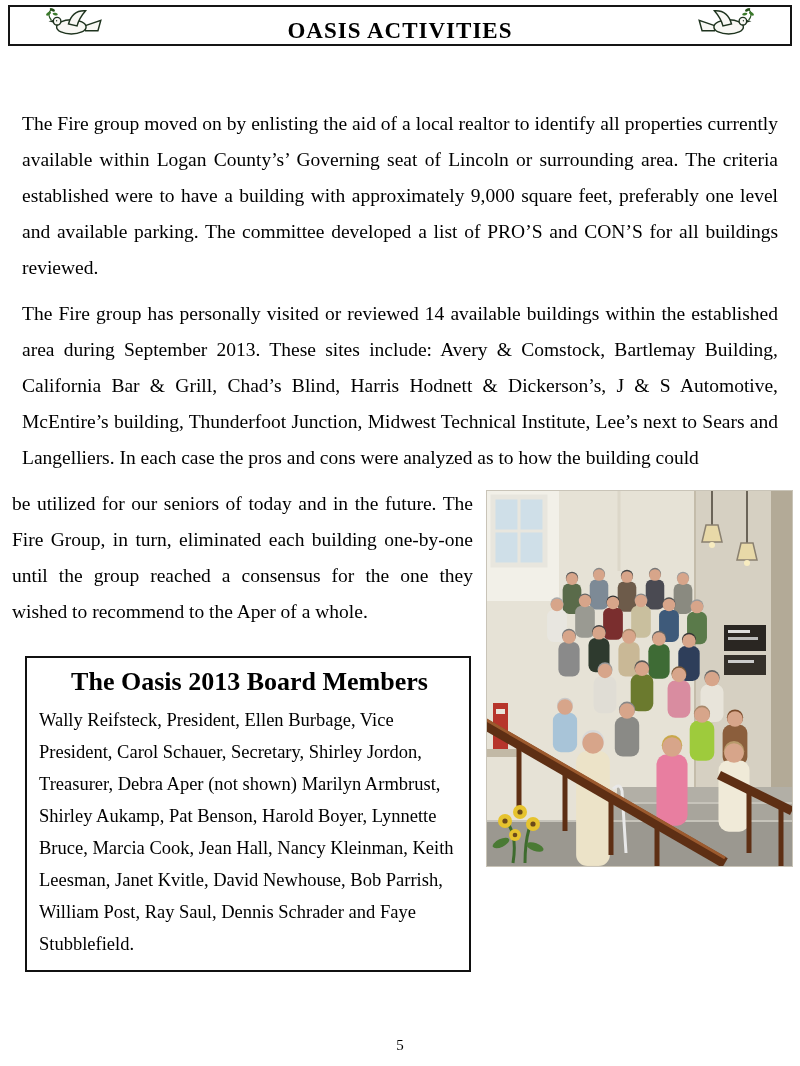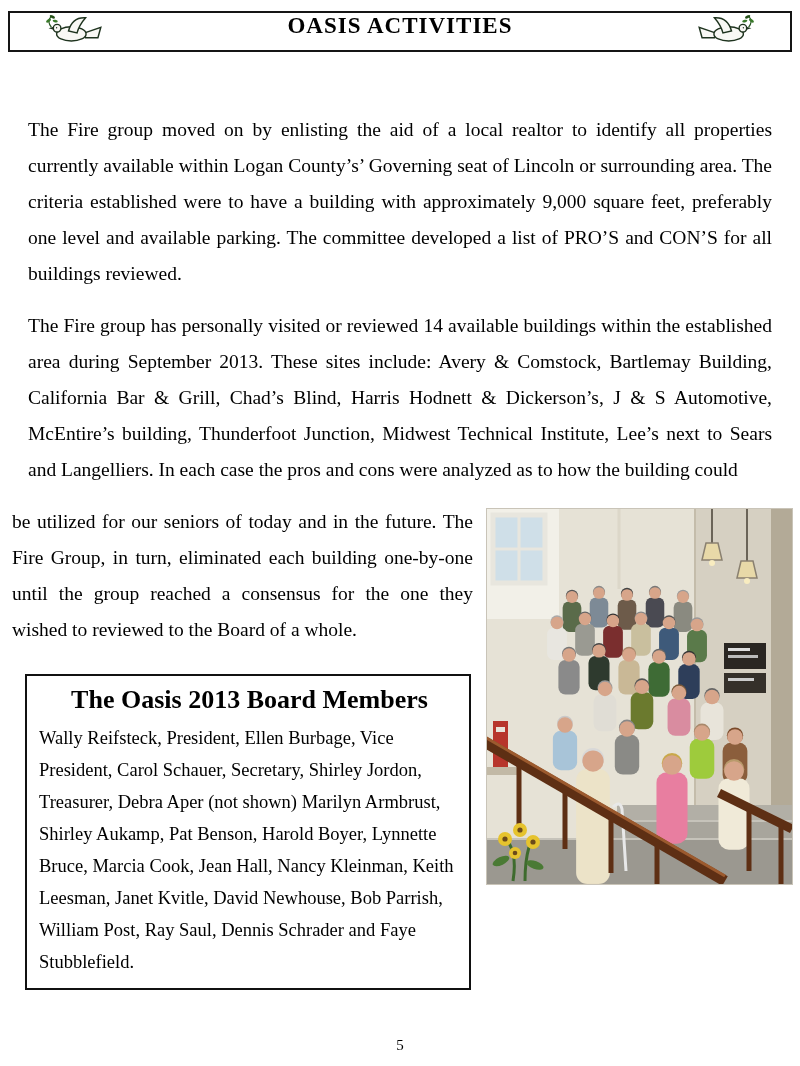--- a/index.html
+++ b/index.html
@@ -8,25 +8,25 @@
     width: 800px; height: 1066px;
     background: #ffffff;
     font-family: "Liberation Serif", serif;
     color: #000;
     position: relative;
     overflow: hidden;
   }
 
   
   .masthead {
-    margin: 11px 8px 0 8px;
+    margin: 5px 8px 0 8px;
     border: 2px solid #151515;
     height: 41px;
     display: flex;
-    align-items: flex-start;
+    align-items: flex-end;
     justify-content: space-between;
     padding: 0 32px;
     background: #fff;
   }
   .masthead h1 {
     margin: 0;
     font-size: 23px;
     font-weight: 600;
     letter-spacing: 1px;
     font-family: "Liberation Serif", serif;
@@ -35,21 +35,21 @@
   .dove svg { display:block; }
   .dove.right svg { transform: scaleX(-1); }
 
   
   main {
     margin: 60px 12px 0 12px;
     font-size: 19.5px;
     line-height: 36px;
     text-align: justify;
   }
-  main p { margin: 16px; }
+  main p { margin: 10px; }
 
   figure.photo {
     float: right;
     width: 305px;
     height: 375px;
     margin: 5px -4px 12px 14px;
     padding: 0;
     outline: 1px solid #c9c4b8;
     background: #e6e2d6;
   }
@@ -324,21 +324,21 @@
         <ellipse cx="48" cy="356" rx="9" ry="4" fill="#4a7a34" transform="rotate(20 48 356)"></ellipse>
         <circle cx="18" cy="330" r="7" fill="#e6c32e"></circle>
         <circle cx="18" cy="330" r="2.6" fill="#6b4a1a"></circle>
         <circle cx="33" cy="321" r="7" fill="#e6c32e"></circle>
         <circle cx="33" cy="321" r="2.6" fill="#6b4a1a"></circle>
         <circle cx="46" cy="333" r="7" fill="#e6c32e"></circle>
         <circle cx="46" cy="333" r="2.6" fill="#6b4a1a"></circle>
         <circle cx="28" cy="344" r="6" fill="#e6c32e"></circle>
         <circle cx="28" cy="344" r="2.3" fill="#6b4a1a"></circle>
       </svg>
-    </figure><span>be utilized for our seniors of today and in the future.  The Fire Group, in turn, eliminated each building one-by-one until the group reached a consensus for the one they wished to reviewed to the Board of a whole.</span>
+    </figure><span>be utilized for our seniors of today and in the future.  The Fire Group, in turn, eliminated each building one-by-one until the group reached a consensus for the one they wished to recommend to the Aper of a whole.</span>
   <p></p>
 
   
   <section class="board-box">
     <h2>The Oasis 2013 Board Members</h2>
     <p>Wally Reifsteck, President, Ellen Burbage, Vice President, Carol Schauer, Secretary, Shirley Jordon, Treasurer, Debra Aper (not shown) Marilyn Armbrust, Shirley Aukamp, Pat Benson, Harold Boyer, Lynnette Bruce, Marcia Cook, Jean Hall, Nancy Kleinman, Keith Leesman, Janet Kvitle, David Newhouse, Bob Parrish, William Post, Ray Saul, Dennis Schrader and Faye Stubblefield.</p>
   </section>
 </main>
 
 <footer>

